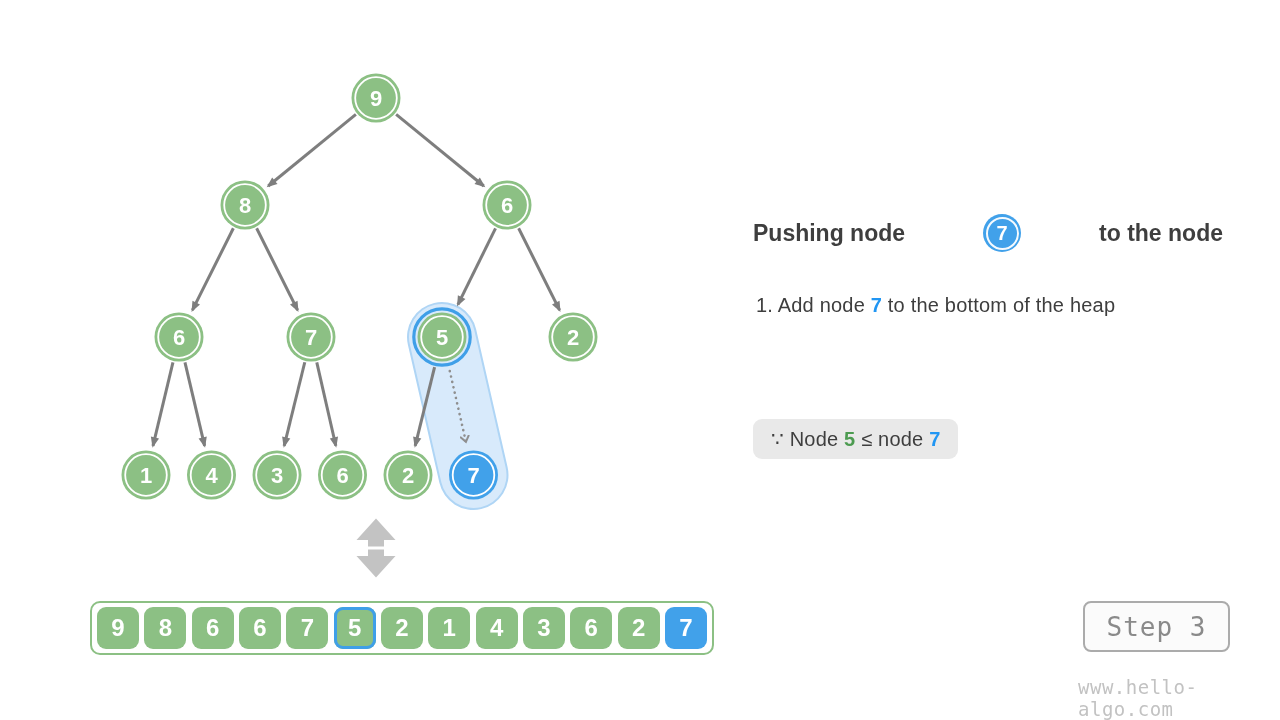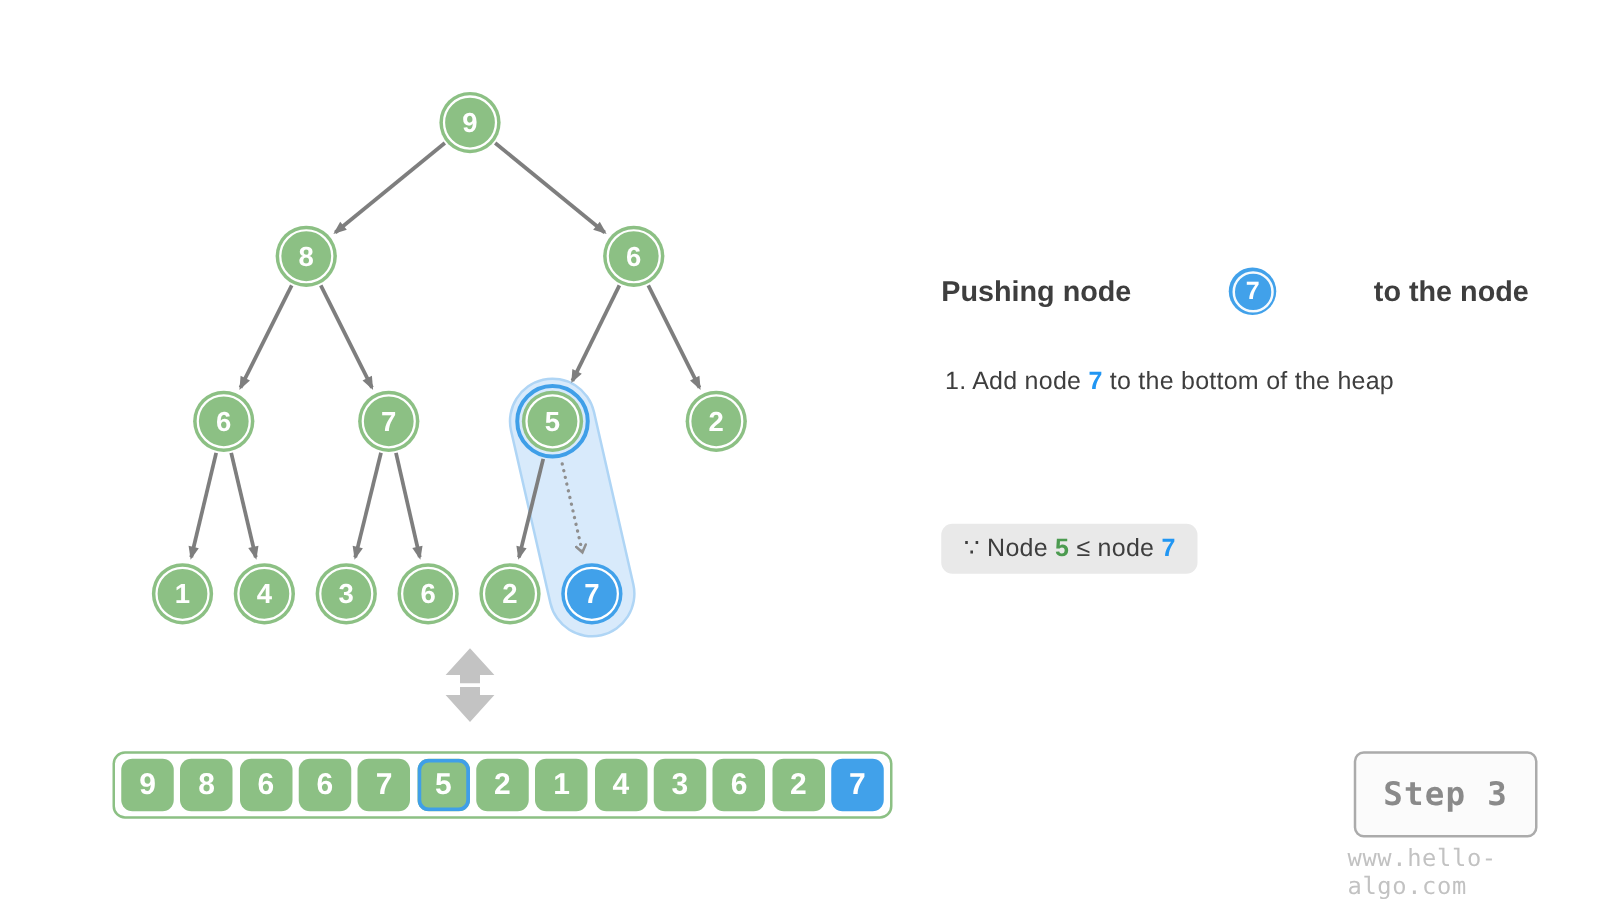--- a/index.html
+++ b/index.html
@@ -27,23 +27,23 @@
   
   .heap-array{position:absolute;left:90px;top:601px;width:624px;height:54px;box-sizing:border-box;
               border:2px solid var(--green);border-radius:10px;padding:4px 5px;
               display:flex;justify-content:space-between;align-items:center;background:#fff;}
   .cell{width:42px;height:42px;border-radius:9px;background:var(--green);color:#fff;
         display:flex;align-items:center;justify-content:center;font-weight:bold;font-size:24px;flex:0 0 auto;}
   .cell.green-outline{box-shadow:inset 0 0 0 3px var(--ring-blue);}
   .cell.blue{background:var(--blue);}
 
   
-  .step-button{position:absolute;left:1083px;top:601px;width:147px;height:69px;box-sizing:border-box;
+  .step-button{position:absolute;left:1083px;top:601px;width:147px;height:51px;box-sizing:border-box;
                border:2px solid var(--button-border);border-radius:8px;background:#fbfbfb;
-               color:var(--button-text);font-family:"DejaVu Sans Mono",monospace;font-weight:bold;
+               color:var(--button-text);font-family:"DejaVu Sans Mono",monospace;font-weight:normal;
                font-size:26px;display:flex;align-items:center;justify-content:center;letter-spacing:1px;
                cursor:pointer;}
   .watermark{position:absolute;left:1078px;top:676px;font-family:"DejaVu Sans Mono",monospace;
              font-size:19px;color:var(--watermark);letter-spacing:.5px;}
 </style>
 </head>
 <body>
 
 <div class="canvas">
 

